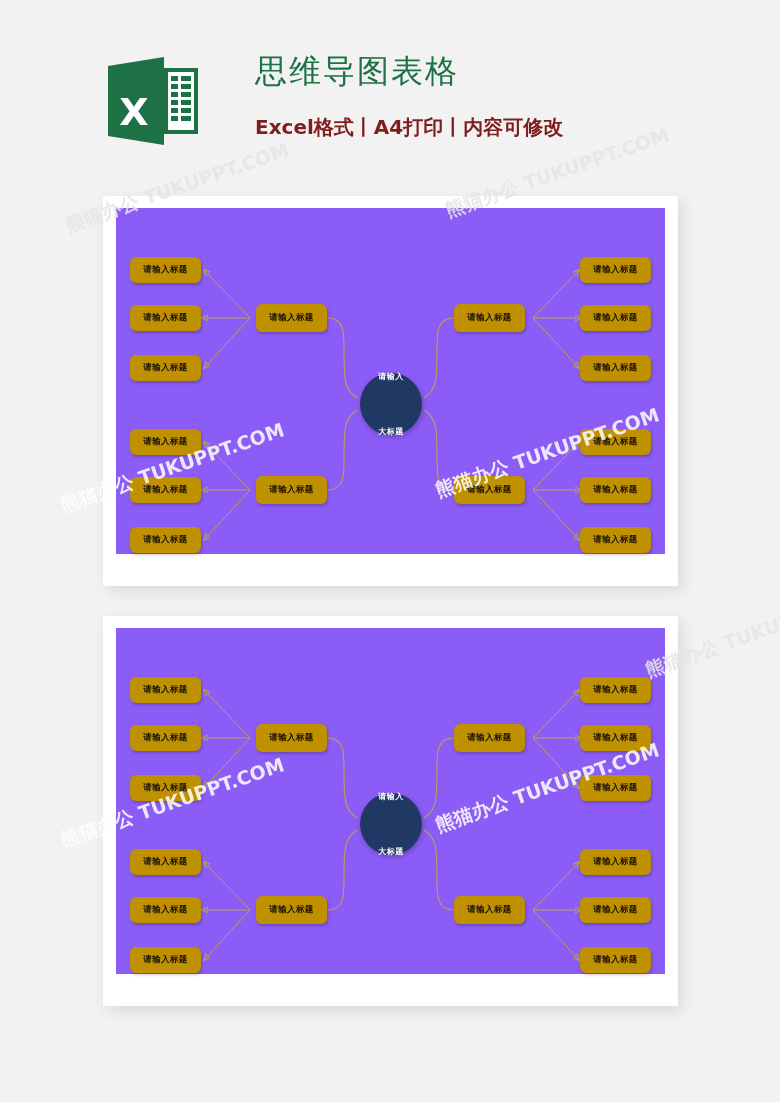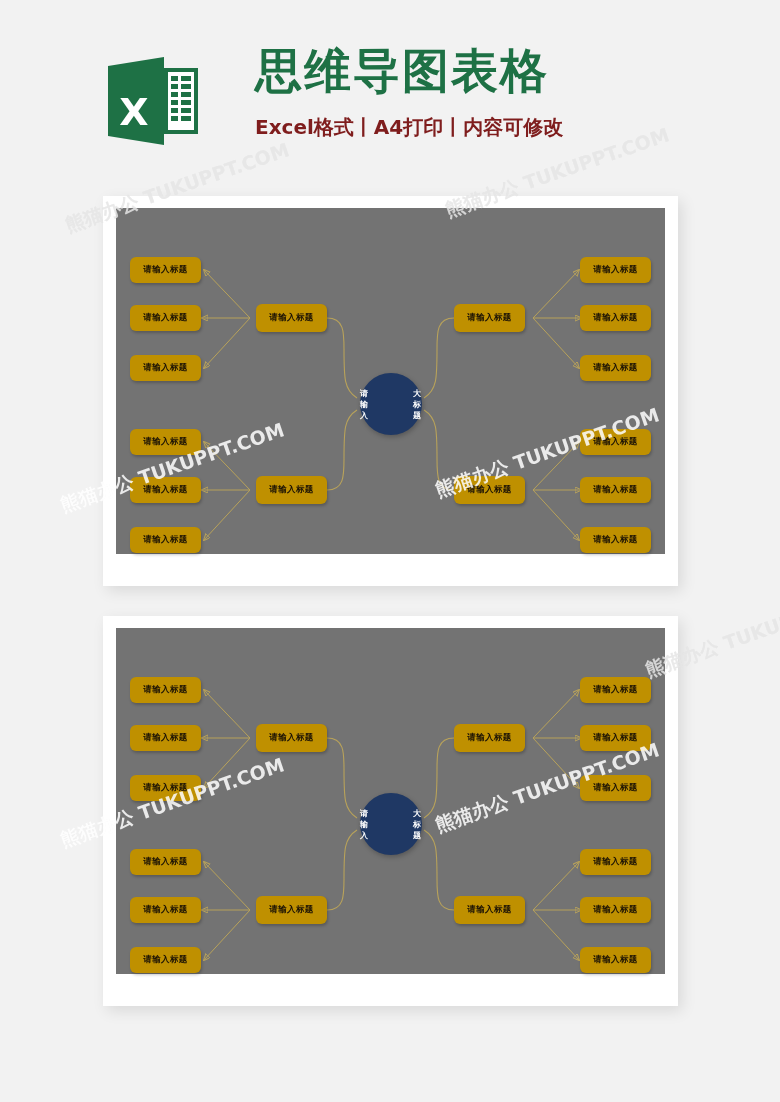--- a/index.html
+++ b/index.html
@@ -16,42 +16,42 @@
     position:absolute;left:0;top:40px;width:780px;height:130px;
   }
   .xl-logo{
     position:absolute;left:104px;top:12px;width:98px;height:98px;
   }
   .head-text{
     position:absolute;left:255px;top:0px;width:420px;
   }
   .head-title{
     font-family:"DejaVu Sans","Liberation Sans",sans-serif;
-    font-size:47px;font-weight:bold;color:#1e7145;
+    font-size:32px;font-weight:normal;color:#1e7145;
     letter-spacing:2px;line-height:62px;white-space:nowrap;
   }
   .head-sub{
     font-family:"DejaVu Sans","Liberation Sans",sans-serif;
     font-size:20px;font-weight:bold;color:#7f1d1d;
     line-height:30px;margin-top:10px;white-space:nowrap;
   }
 
   
   .page-card{
     position:absolute;left:103px;width:575px;
     background:#ffffff;
     box-shadow:4px 5px 14px rgba(0,0,0,0.10);
   }
   #card-1{top:196px;height:390px;}
   #card-2{top:616px;height:390px;}
 
   .inner-panel{
     position:absolute;left:13px;top:12px;
     width:549px;height:346px;
-    background:#737373;
+    background:#8b5cf6;
   }
 
   
   .map{position:absolute;left:0;top:0;width:549px;height:366px;}
   .map svg{position:absolute;left:0;top:0;}
 
   .node{
     position:absolute;
     background:#bf9000;
     border-radius:6px;
@@ -64,21 +64,21 @@
     white-space:nowrap;
   }
   .leaf{width:71px;height:26px;}
   .branch{width:71px;height:28px;}
 
   .hub{
     position:absolute;
     width:62px;height:62px;border-radius:50%;
     background:#1f3864;
     box-shadow:1px 2px 5px rgba(0,0,0,0.25);
-    display:flex;
+    display:flex;flex-direction:column;
     align-items:center;justify-content:center;
     color:#ffffff;
     font-family:"DejaVu Sans","Liberation Sans",sans-serif;
     font-size:8px;font-weight:bold;line-height:11px;
     letter-spacing:0.5px;
     gap:44px;
   }
 
   
   .wm{

